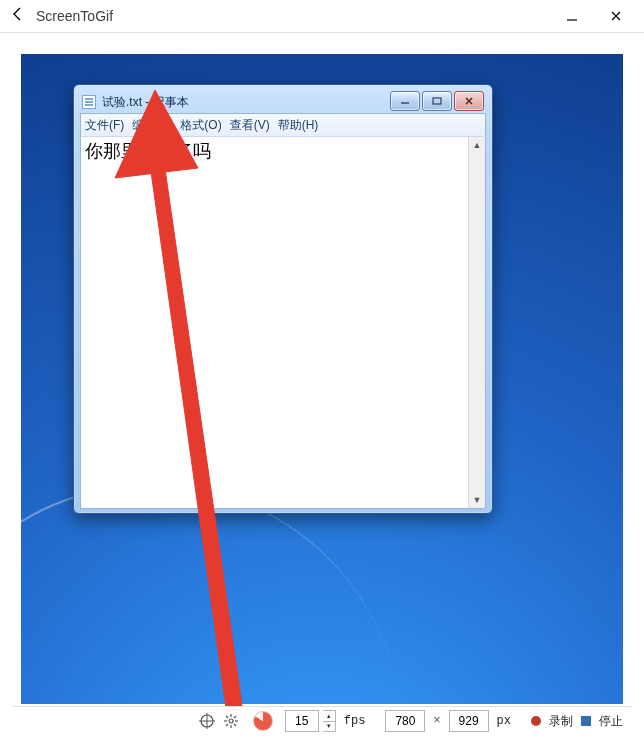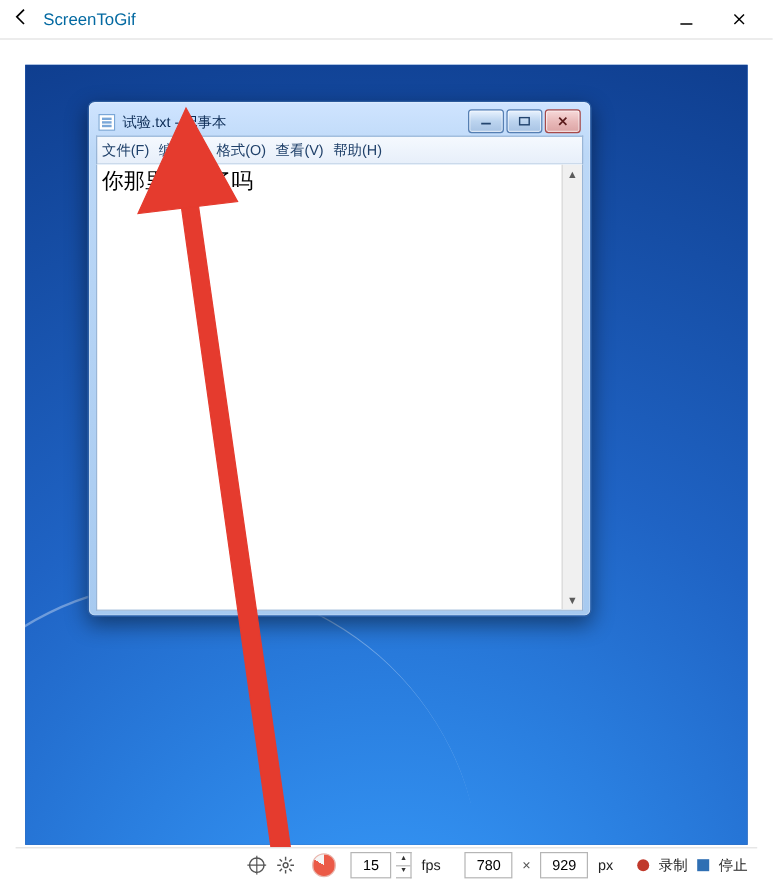--- a/index.html
+++ b/index.html
@@ -13,21 +13,21 @@
   }
   
   .app-titlebar {
     height: 32px;
     display: flex;
     align-items: center;
     padding: 0 6px;
     border-bottom: 1px solid #e0e0e0;
     background: #fff;
     font-size: 14px;
-    color: #0369a1;
+    color: #404040;
     user-select: none;
   }
   .app-titlebar .back-arrow {
     width: 24px;
     text-align: center;
     font-size: 16px;
     color: #000;
   }
   .app-titlebar .title { margin-left: 6px; }
   .app-titlebar .spacer { flex: 1; }
@@ -214,21 +214,21 @@
   .bottom-toolbar .spinner {
     width: 12px; height: 20px;
     display: flex; flex-direction: column;
     border: 1px solid #b5b5b5; border-left: none;
   }
   .bottom-toolbar .spinner div {
     flex: 1; display: flex; align-items: center; justify-content: center;
     font-size: 6px; color: #333;
   }
   .bottom-toolbar .spinner div:first-child { border-bottom: 1px solid #b5b5b5; }
-  .bottom-toolbar .lbl { padding: 0 4px; color: #222;}
+  .bottom-toolbar .lbl { padding: 0 4px; color: #222; font-family: Liberation Mono, monospace;}
   .bottom-toolbar .dim { color:#555;}
   .bottom-toolbar .spacer { width: 8px; }
   .bottom-toolbar .grow { flex:1; }
   .bottom-toolbar .rec-dot {
     width: 10px; height: 10px; border-radius: 50%;
     background: #c0392b;
   }
   .bottom-toolbar .stop-sq {
     width: 10px; height: 10px;
     background: #2f6fb3;

